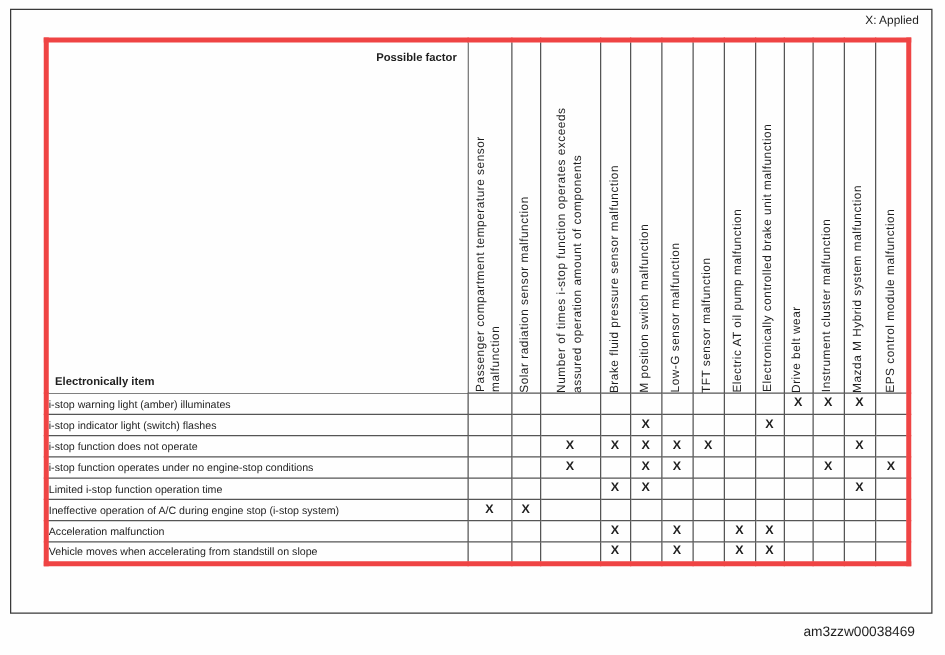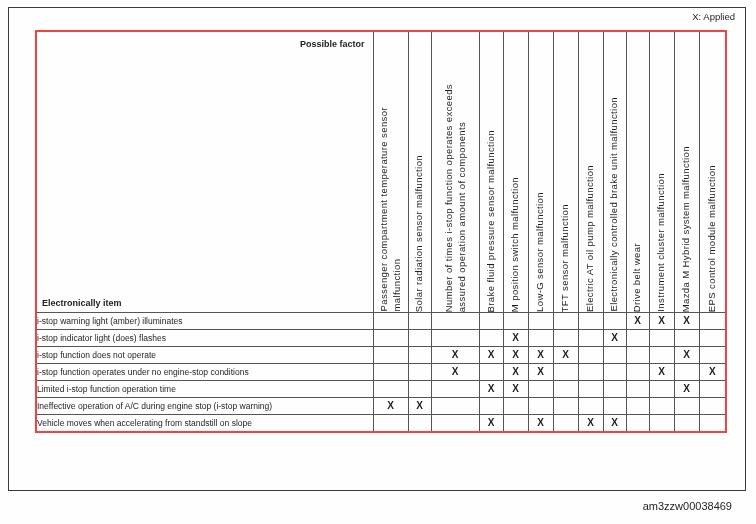--- a/index.html
+++ b/index.html
@@ -28,21 +28,21 @@
     right: 10px;
     font-size: 9.5px;
     color: #1e1e1e;
   }
   table.matrix {
     position: absolute;
     left: 26px;
     top: 22px;
     border-collapse: collapse;
     table-layout: fixed;
-    border: 2px solid #ef4444;
+    border: 4px solid #ef4444;
   }
   table.matrix th, table.matrix td {
     border: 1px solid #555555;
     padding: 0;
     background: #fefefe;
   }
   thead tr { height: 280px; }
   tbody tr { height: 17px; }
   td.corner { position: relative; }
   .corner-wrap { position: relative; width: 100%; height: 280px; }
@@ -161,21 +161,21 @@
             <td class="mark"></td>
             <td class="mark"></td>
             <td class="mark"></td>
             <td class="mark"></td>
             <td class="mark">X</td>
             <td class="mark">X</td>
             <td class="mark">X</td>
             <td class="mark"></td>
           </tr>
           <tr>
-            <td class="item">i-stop indicator light (does) flashes</td>
+            <td class="item">i-stop indicator light (switch) flashes</td>
             <td class="mark"></td>
             <td class="mark"></td>
             <td class="mark"></td>
             <td class="mark"></td>
             <td class="mark">X</td>
             <td class="mark"></td>
             <td class="mark"></td>
             <td class="mark"></td>
             <td class="mark">X</td>
             <td class="mark"></td>
@@ -225,30 +225,46 @@
             <td class="mark"></td>
             <td class="mark"></td>
             <td class="mark"></td>
             <td class="mark"></td>
             <td class="mark"></td>
             <td class="mark"></td>
             <td class="mark">X</td>
             <td class="mark"></td>
           </tr>
           <tr>
-            <td class="item">Ineffective operation of A/C during engine stop (i-stop warning)</td>
-            <td class="mark">X</td>
-            <td class="mark">X</td>
-            <td class="mark"></td>
-            <td class="mark"></td>
-            <td class="mark"></td>
-            <td class="mark"></td>
-            <td class="mark"></td>
-            <td class="mark"></td>
-            <td class="mark"></td>
+            <td class="item">Ineffective operation of A/C during engine stop (i-stop system)</td>
+            <td class="mark">X</td>
+            <td class="mark">X</td>
+            <td class="mark"></td>
+            <td class="mark"></td>
+            <td class="mark"></td>
+            <td class="mark"></td>
+            <td class="mark"></td>
+            <td class="mark"></td>
+            <td class="mark"></td>
+            <td class="mark"></td>
+            <td class="mark"></td>
+            <td class="mark"></td>
+            <td class="mark"></td>
+          </tr>
+          <tr>
+            <td class="item">Acceleration malfunction</td>
+            <td class="mark"></td>
+            <td class="mark"></td>
+            <td class="mark"></td>
+            <td class="mark">X</td>
+            <td class="mark"></td>
+            <td class="mark">X</td>
+            <td class="mark"></td>
+            <td class="mark">X</td>
+            <td class="mark">X</td>
             <td class="mark"></td>
             <td class="mark"></td>
             <td class="mark"></td>
             <td class="mark"></td>
           </tr>
           <tr>
             <td class="item">Vehicle moves when accelerating from standstill on slope</td>
             <td class="mark"></td>
             <td class="mark"></td>
             <td class="mark"></td>

